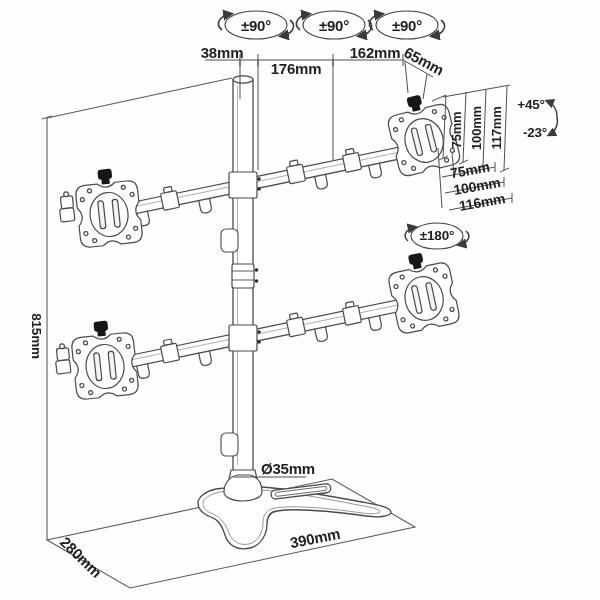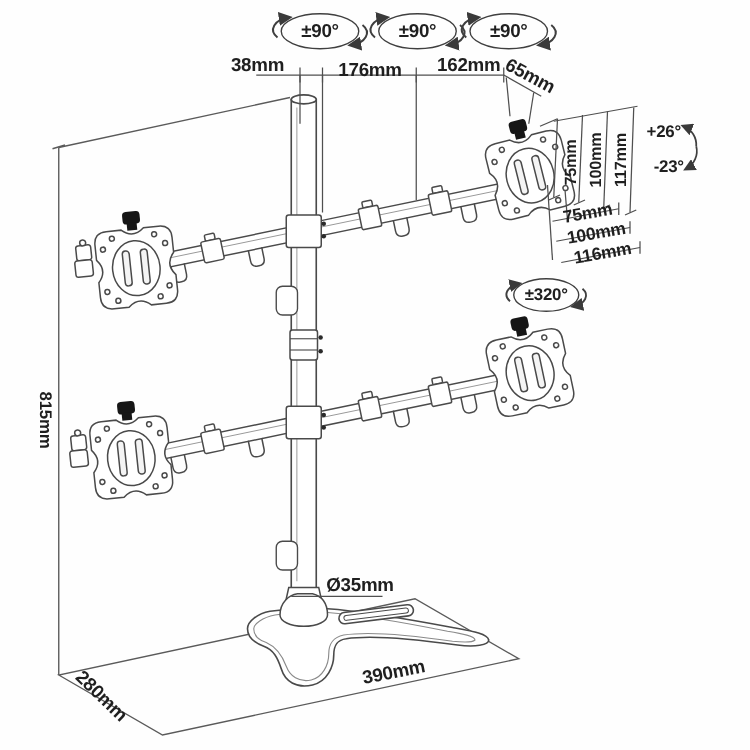--- a/index.html
+++ b/index.html
@@ -221,40 +221,40 @@
       <path d="M408,241 A14,9 0 0 1 415,227" stroke-width="1.5" marker-end="url(#ah)"></path>
       <path d="M466,231 A14,9 0 0 1 459,245" stroke-width="1.5" marker-end="url(#ah)"></path>
     </g>
     <g>
       <path d="M557,117 A16,16 0 0 0 547,101" stroke-width="1.4" marker-end="url(#ah)"></path>
       <path d="M557,117 A16,16 0 0 1 549,135" stroke-width="1.4" marker-end="url(#ah)"></path>
     </g>
   </g>
 </svg>
 
-<div class="lbl" style="left:206px;top:52px">38mm</div>
-<div class="lbl" style="left:296px;top:56px">176mm</div>
+<div class="lbl" style="left:222px;top:52px">38mm</div>
+<div class="lbl" style="left:296px;top:68px">176mm</div>
 <div class="lbl" style="left:375px;top:52px">162mm</div>
 <div class="lbl" style="left:424px;top:61px;--r:28deg">65mm</div>
 
 <div class="lbl" style="left:256px;top:25px">±90°</div>
 <div class="lbl" style="left:334px;top:25px">±90°</div>
 <div class="lbl" style="left:407px;top:25px">±90°</div>
 
-<div class="lbl sm" style="left:531px;top:105px">+26°</div>
+<div class="lbl sm" style="left:531px;top:105px">+45°</div>
 <div class="lbl sm" style="left:535px;top:133px">-23°</div>
 
 <div class="lbl xs" style="left:456px;top:130px;--r:-90deg">75mm</div>
 <div class="lbl xs" style="left:476px;top:128px;--r:-90deg">100mm</div>
 <div class="lbl xs" style="left:496px;top:128px;--r:-90deg">117mm</div>
 
 <div class="lbl md" style="left:470px;top:170px;--r:-10deg">75mm</div>
 <div class="lbl md" style="left:477px;top:186px;--r:-10deg">100mm</div>
 <div class="lbl md" style="left:482px;top:202px;--r:-10deg">116mm</div>
 
-<div class="lbl sm" style="left:437px;top:236px">±320°</div>
+<div class="lbl sm" style="left:437px;top:236px">±180°</div>
 
 <div class="lbl sm" style="left:36px;top:336px;--r:90deg">815mm</div>
 <div class="lbl" style="left:288px;top:468px">Ø35mm</div>
 <div class="lbl" style="left:315px;top:538px;--r:-11deg">390mm</div>
 <div class="lbl" style="left:81px;top:557px;--r:44deg">280mm</div>
 
 </div>
 
 </body></html>

